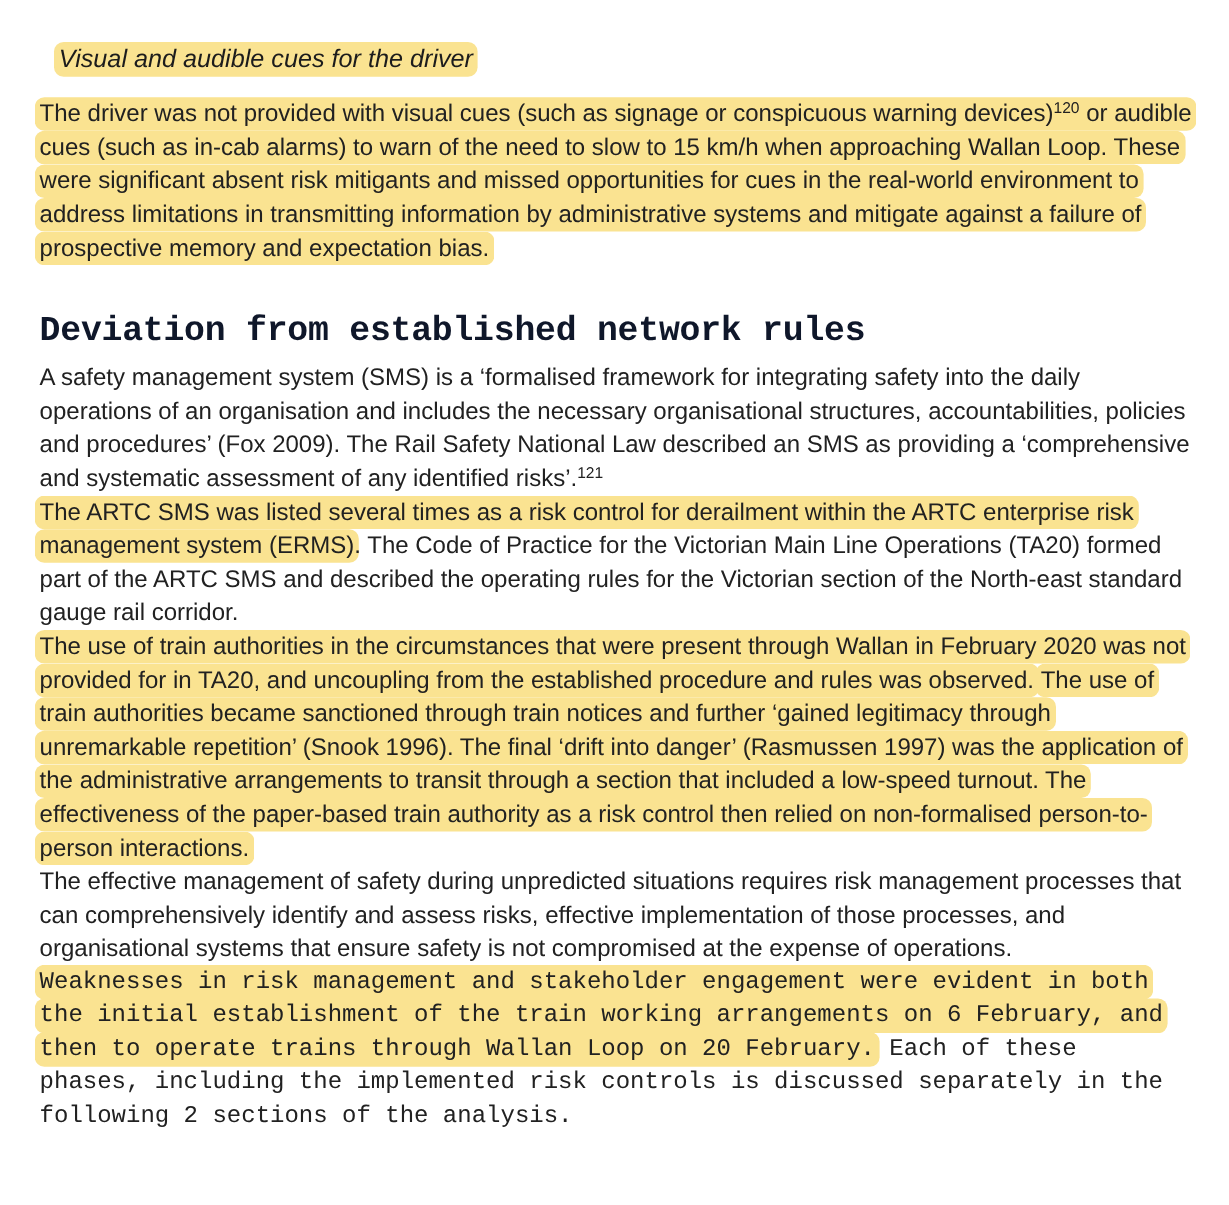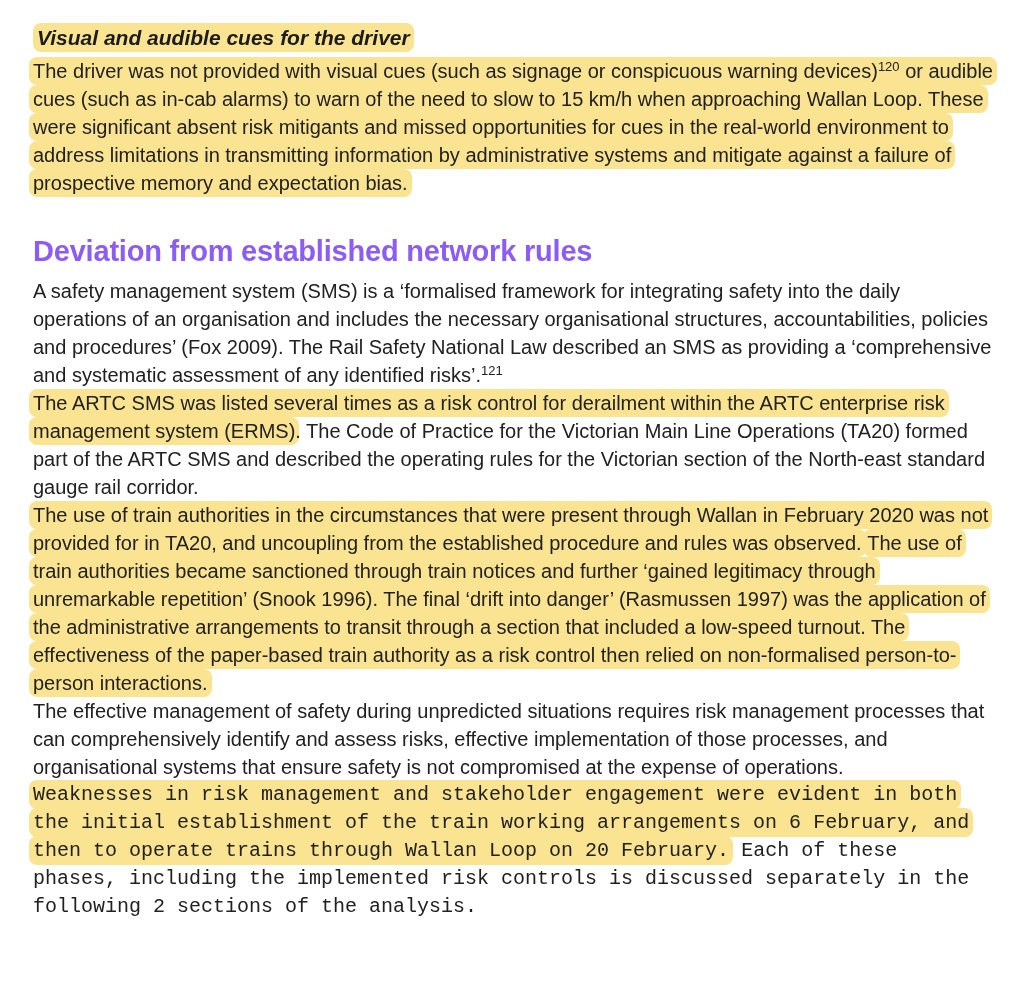--- a/index.html
+++ b/index.html
@@ -16,34 +16,35 @@
   }
   .clip {
     height: 979px;
     overflow: hidden;
   }
   .content {
     padding: 19px 0 0 33px;
     width: 960px;
   }
   .subheading {
-    margin: 4px;
+    margin: 16px;
     font-size: 21px;
     line-height: 30px;
-    font-weight: bold;
+    font-weight: normal;
     font-style: italic;
     color: #1c1c1c;
   }
   .section-heading {
     margin: 37px 0 8px 0;
     font-size: 29px;
     line-height: 35px;
     font-weight: bold;
-    color: #8b5cf6;
+    color: #0f172a;
     letter-spacing: -0.2px;
+    font-family: Liberation Mono, monospace;
   }
   p.body-para {
     margin: 0;
     font-size: 20px;
     line-height: 28px;
   }
   .mt12 { margin-top: 12px; }
   .mt16 { margin-top: 16px; }
   .mt22 { margin-top: 22px; }
   .mt18 { margin-top: 18px; font-family: Liberation Mono, monospace; }

